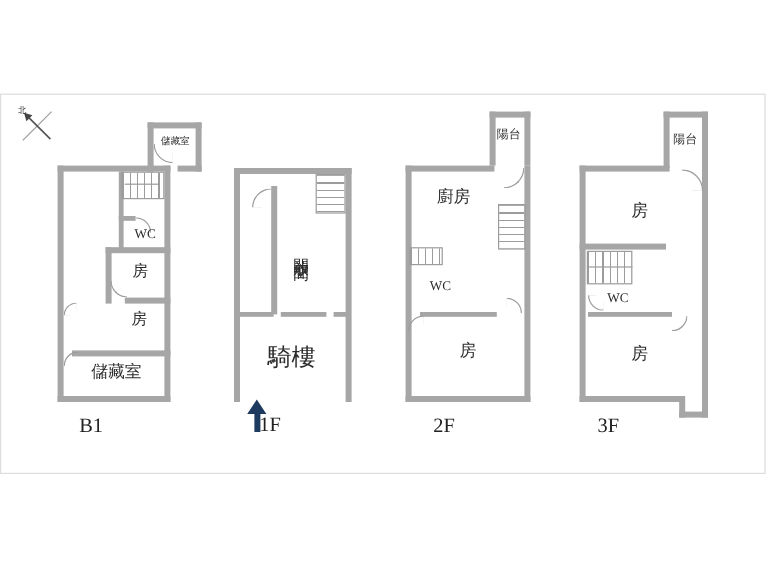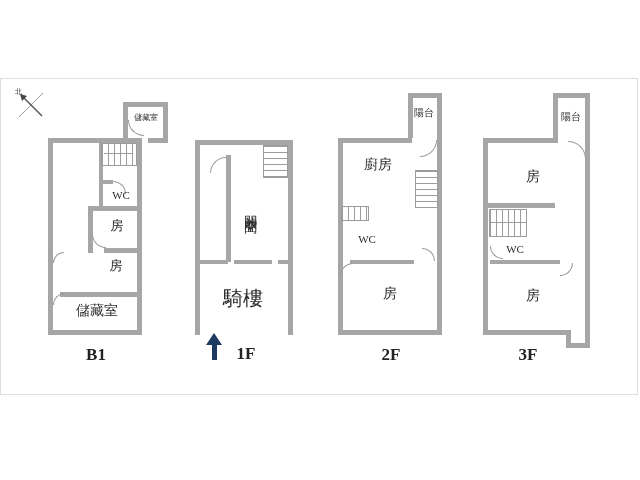--- a/index.html
+++ b/index.html
@@ -11,21 +11,21 @@
   .thin{position:absolute;background:var(--line,#9c9c9c);z-index:1;}
   .stairs{position:absolute;z-index:1;border:1px solid var(--line,#9c9c9c);box-sizing:border-box;}
   .stairs.v{background:repeating-linear-gradient(to right,var(--line,#9c9c9c) 0 1px,transparent 1px 6px);}
   .stairs.h{background:repeating-linear-gradient(to bottom,var(--line,#9c9c9c) 0 1px,transparent 1px 6px);}
   .arc{position:absolute;z-index:1;box-sizing:border-box;}
   .arc.tl{border-top:1px solid var(--line);border-left:1px solid var(--line);border-top-left-radius:100%;}
   .arc.tr{border-top:1px solid var(--line);border-right:1px solid var(--line);border-top-right-radius:100%;}
   .arc.bl{border-bottom:1px solid var(--line);border-left:1px solid var(--line);border-bottom-left-radius:100%;}
   .arc.br{border-bottom:1px solid var(--line);border-right:1px solid var(--line);border-bottom-right-radius:100%;}
   .lbl{position:absolute;z-index:3;text-align:center;color:#2b2b2b;line-height:1.1;}
-  .floor-lbl{position:absolute;z-index:3;text-align:center;font-size:17px;color:#222;font-weight:bold;}
+  .floor-lbl{position:absolute;z-index:3;font-size:17px;color:#222;}
   #watermark{position:absolute;left:146px;top:210px;z-index:2;
              font-family:"Liberation Sans",sans-serif;font-weight:700;
              font-size:46px;letter-spacing:6px;color:var(--wm,#9b9b9b);opacity:.95;white-space:nowrap;}
   #note{position:absolute;left:518px;top:374px;z-index:3;font-size:11px;color:#333;
         font-family:"Liberation Serif",serif;}
   #arrow-1f{position:absolute;left:206px;top:333px;z-index:3;width:16px;height:28px;}
   #arrow-1f .head{width:0;height:0;border-left:8px solid transparent;border-right:8px solid transparent;
                   border-bottom:12px solid var(--arrow,#1e3a5f);}
   #arrow-1f .shaft{width:5px;height:15px;background:var(--arrow,#1e3a5f);margin:0 auto;}
   .vtext{writing-mode:vertical-rl;letter-spacing:2px;}

